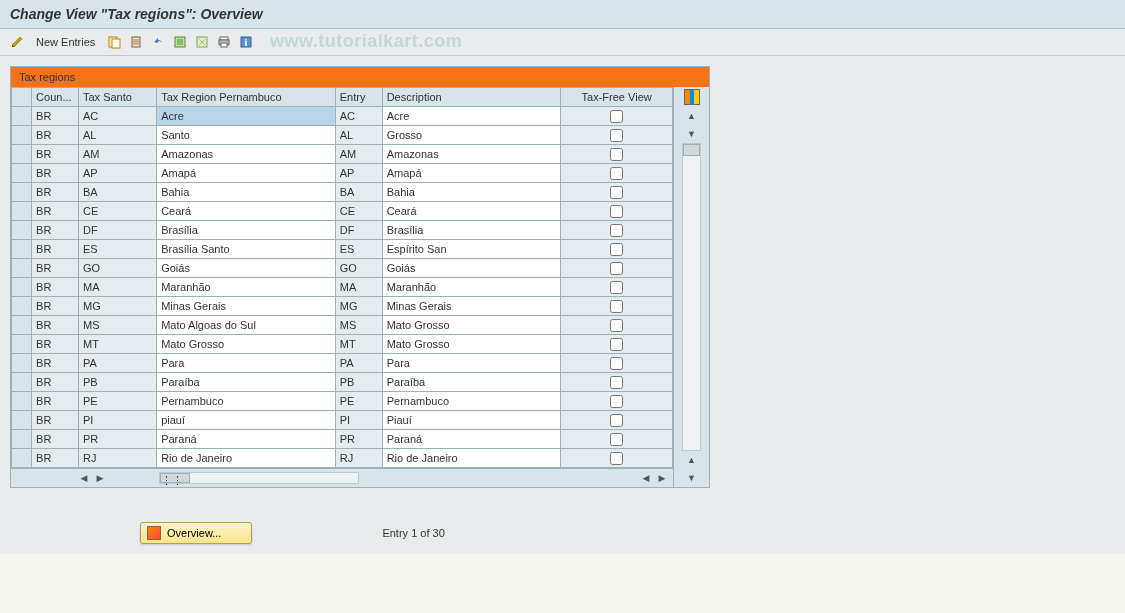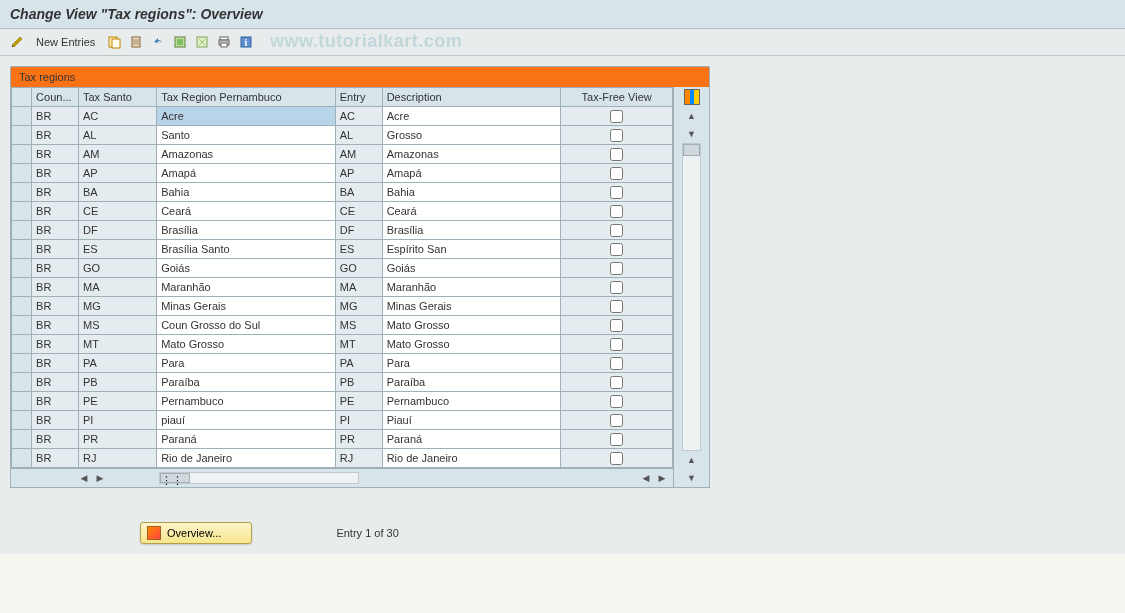--- a/index.html
+++ b/index.html
@@ -221,21 +221,21 @@
   }
   .position-btn-icon {
     width: 14px;
     height: 14px;
     background: linear-gradient(135deg,#f80,#f44);
     border: 1px solid #a06020;
   }
   .entry-info {
     font-size: 11px;
     color: #333;
-    margin-left: 64px;
+    margin-left: 110px;
   }
   svg { display: block; }
 </style>
 </head>
 <body>
 
 <div class="title-bar">Change View "Tax regions": Overview</div>
 
 <div class="toolbar">
   <div class="toolbar-icon">
@@ -429,21 +429,21 @@
                 <td class="col-region alt">MG</td>
                 <td class="col-desc">Minas Gerais</td>
                 <td class="col-taxfree alt">
                   <input type="checkbox" style="">
                 </td>
               </tr>
               <tr>
                 <td class="sel-cell"></td>
                 <td class="col-country alt">BR</td>
                 <td class="col-taxregion alt">MS</td>
-                <td class="col-taxdesc">Coun Grosso do Sul</td>
+                <td class="col-taxdesc">Mato Algoas do Sul</td>
                 <td class="col-region alt">MS</td>
                 <td class="col-desc">Mato Grosso</td>
                 <td class="col-taxfree alt">
                   <input type="checkbox" style="">
                 </td>
               </tr>
               <tr>
                 <td class="sel-cell"></td>
                 <td class="col-country alt">BR</td>
                 <td class="col-taxregion alt">MT</td>

